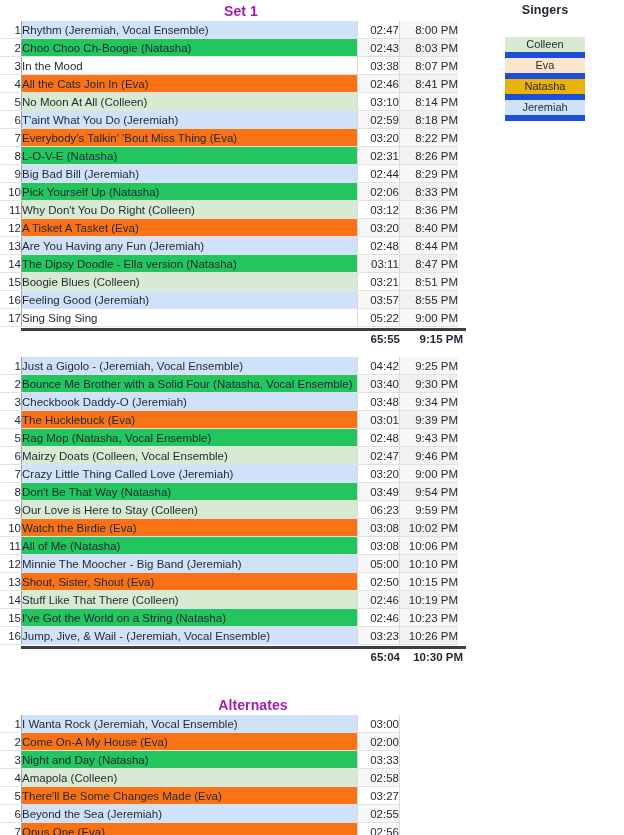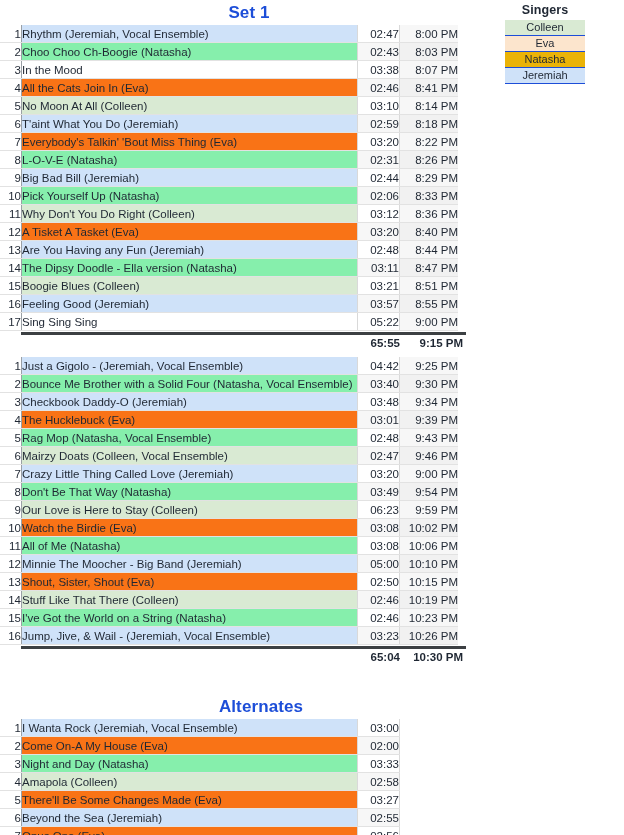--- a/index.html
+++ b/index.html
@@ -27,44 +27,44 @@
     position: absolute;
     left: 505px;
     top: 3px;
     width: 80px;
   }
   .legend-title {
     font-size: 12.5px;
     font-weight: bold;
     text-align: center;
     color: #1f2733;
-    padding-bottom: 3px;
+    padding-bottom: 20px;
     letter-spacing: .1px;
   }
   .legend-item {
     height: 15px;
     line-height: 15px;
     text-align: center;
     font-size: 11px;
     color: #1f2733;
-    border-bottom: 1px solid #1d4ed8;
+    border-bottom: 6px solid #1d4ed8;
   }
 
   
   .section {
     position: absolute;
     left: 0;
   }
   .section-title {
-    font-size: 17px;
+    font-size: 14px;
     font-weight: bold;
     text-align: center;
-    color: #1d4ed8;
+    color: #a21caf;
     letter-spacing: .1px;
-    margin: 0 0 2px 16px;
+    margin: 0 0 2px 8px;
   }
   .set1 .section-title,
   .set2 .section-title { width: 466px; }
   .alts .section-title { width: 400px; padding-left: 45px; }
 
   table.setlist {
     border-collapse: collapse;
     table-layout: fixed;
     font-size: 11.5px;
   }
@@ -108,21 +108,21 @@
     padding-right: 6px;
     background: #f7f7f7;
     color: #1f2733;
   }
   tr.alt-shade td.dur { background: #f7f7f7; }
   tr.alt-shade td.clock { background: #f1f1f1; }
 
   
   .s-colleen  { background: #d9ead3; }
   .s-eva      { background: #f97316; }
-  .s-natasha  { background: #86efac; }
+  .s-natasha  { background: #22c55e; }
   .s-jeremiah { background: #cfe2f9; }
   .s-none     { background: #ffffff; }
 
   
   .totals-rule {
     height: 3px;
     background: #3c4043;
     margin-top: 1px;
   }
   .set1 .totals-rule, .set2 .totals-rule { width: 445px; margin-left: 21px; }

